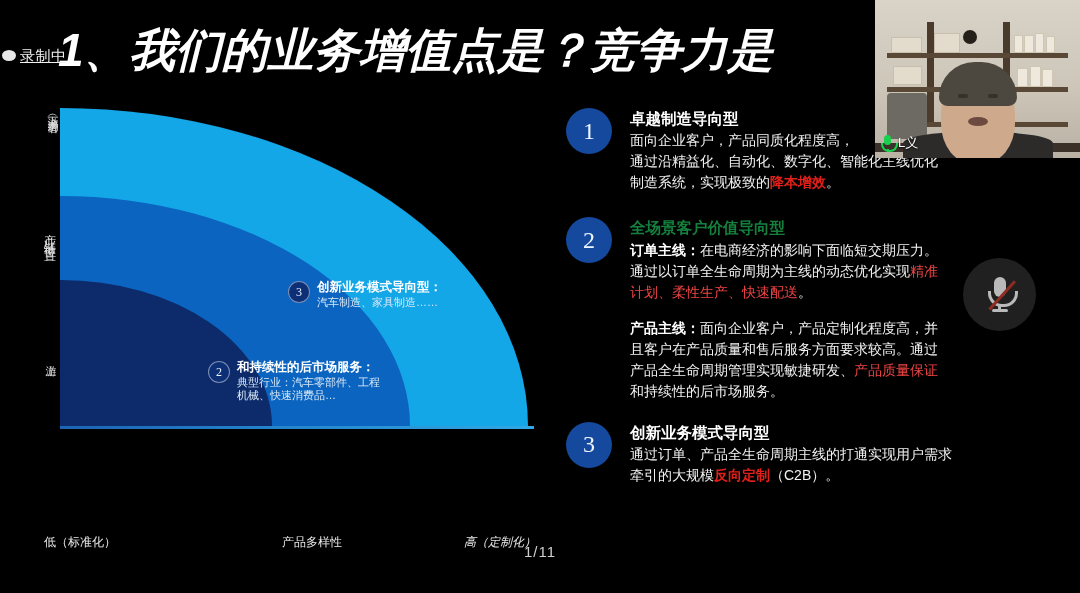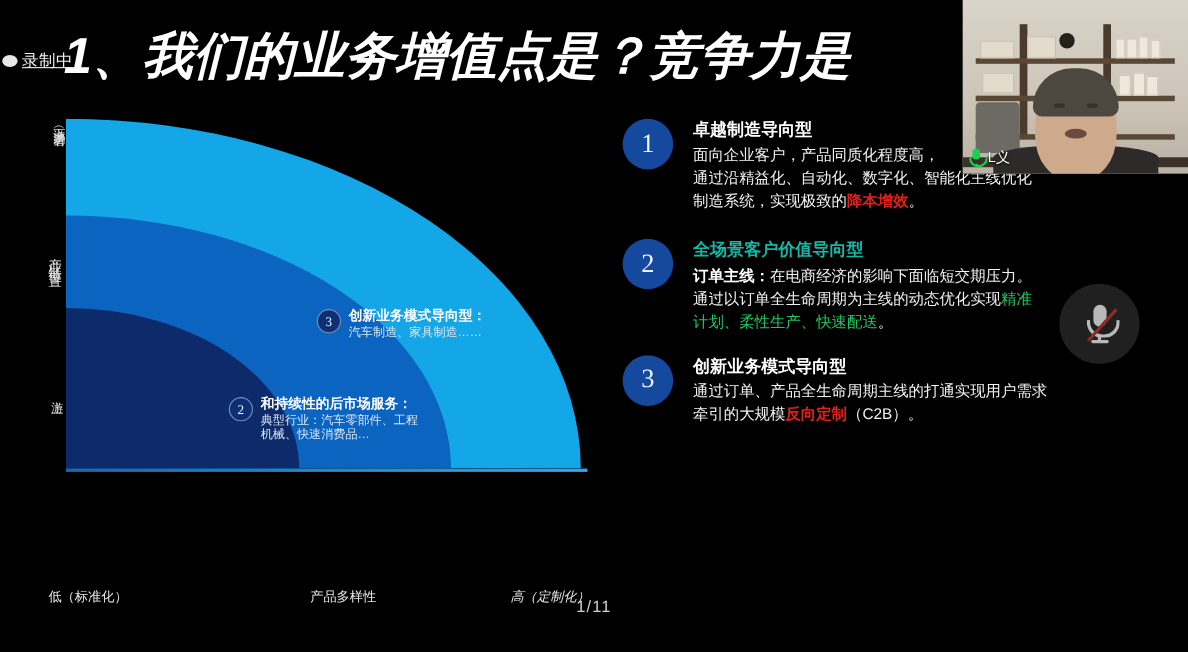--- a/index.html
+++ b/index.html
@@ -85,24 +85,24 @@
   .item{position:relative;display:flex;gap:18px;align-items:flex-start;margin-bottom:6px;}
   .badge{
     width:46px;height:46px;border-radius:50%;background:#14499e;
     display:flex;align-items:center;justify-content:center;
     font-size:24px;color:#eef5ff;flex:0 0 auto;
     font-family:"Liberation Serif","DejaVu Serif",serif;
   }
   .body{flex:1 1 auto;min-width:0;}
   .h{font-size:15.5px;font-weight:bold;line-height:1.45;white-space:nowrap;}
   .h.white{color:#ffffff;}
-  .h.yellow{color:#14b8a6;}
+  .h.yellow{color:#15803d;}
   .p{font-size:14px;line-height:1.5;color:#f2f2f2;}
   .red{color:#e0201b;font-weight:bold;}
-  .yel{color:#22c55e;margin-top:48px;}
+  .yel{color:#ef4444;margin-top:48px;}
   .lead{font-weight:bold;color:#ffffff;}
   .sub-block{margin-top:15px;}
 
   .spacer-1{height:18px;}
   .spacer-2{height:14px;}
 
   
   .cam{
     position:absolute;right:0;top:0;width:205px;height:158px;
     overflow:hidden;background:#2a2722;z-index:30;
@@ -224,20 +224,26 @@
     <div class="spacer-1"></div>
 
     <div class="item">
       <div class="badge">2</div>
       <div class="body">
         <div class="h yellow">全场景客户价值导向型</div>
         <div class="p"><span class="lead">订单主线：</span><span>在电商经济的影响下面临短交期压力。</span></div>
         <div class="p"><span>通过以订单全生命周期为主线的动态优化实现</span><span class="yel">精准</span></div>
         <div class="p"><span class="yel">计划、柔性生产、快速配送</span><span>。</span></div>
 
+        <div class="sub-block">
+          <div class="p"><span class="lead">产品主线：</span><span>面向企业客户，产品定制化程度高，并</span></div>
+          <div class="p">且客户在产品质量和售后服务方面要求较高。通过</div>
+          <div class="p"><span>产品全生命周期管理实现敏捷研发、</span><span class="yel">产品质量保证</span></div>
+          <div class="p">和持续性的后市场服务。</div>
+        </div>
       </div>
     </div>
 
     <div class="spacer-2"></div>
 
     <div class="item">
       <div class="badge">3</div>
       <div class="body">
         <div class="h white">创新业务模式导向型</div>
         <div class="p">通过订单、产品全生命周期主线的打通实现用户需求</div>

